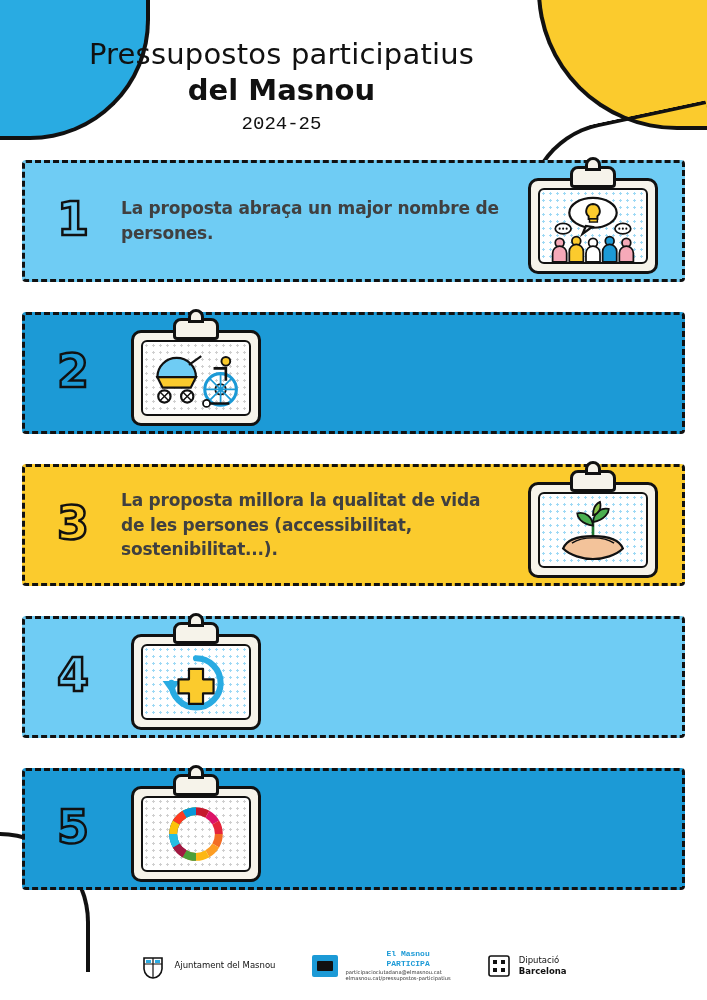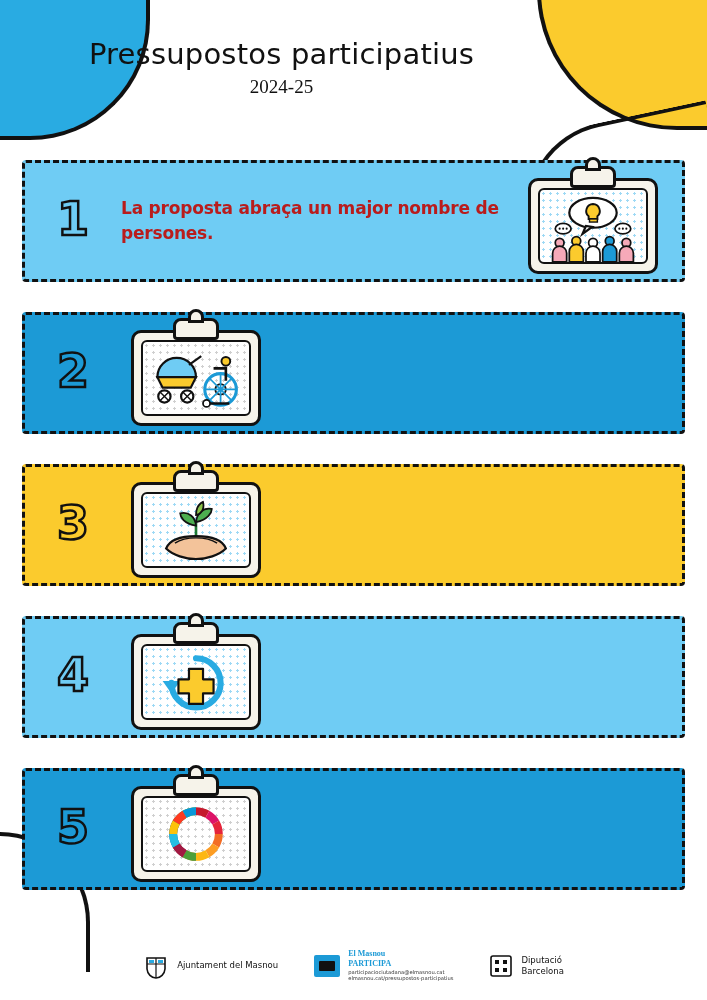--- a/index.html
+++ b/index.html
@@ -81,21 +81,21 @@
   }
   .title-2 {
     font-family: "DejaVu Sans", sans-serif;
     font-size: 29px;
     font-weight: bold;
     color: #111111;
     line-height: 1.2;
     margin-top: 2px;
   }
   .title-3 {
-    font-family: Liberation Serif, serif;
+    font-family: Liberation Mono, monospace;
     font-size: 19px;
     color: #111111;
     margin-top: 5px;
   }
 
   
   .rows {
     position: absolute;
     left: 22px; top: 160px;
     width: 663px;
@@ -127,21 +127,21 @@
     padding-bottom: 4px;
   }
   .row.blue .num, .row.yellow .num { -webkit-text-stroke: 2.5px #111111; }
 
   .text {
     flex: 1 1 auto;
     padding-right: 12px;
     font-family: "DejaVu Sans", sans-serif;
     font-size: 17px;
     font-weight: bold;
-    color: #b91c1c;
+    color: #404040;
     line-height: 1.45;
     letter-spacing: -0.2px;
   }
   .row.blue .text { color: #111111; }
 
   
   .clip {
     position: relative;
     flex: 0 0 150px;
     width: 150px;
@@ -205,57 +205,59 @@
     gap: 36px;
     z-index: 5;
   }
   .logo-block { display: flex; align-items: center; gap: 8px; }
   .logo-text {
     font-family: "DejaVu Sans", sans-serif;
     font-size: 8.5px;
     color: #111111;
     line-height: 1.25;
   }
-  .logo-text .strong { font-weight: normal; }
+  .logo-text .strong { font-weight: bold; }
   .logo-text .tiny { font-size: 5.2px; color: #333333; line-height: 1.3; display:block; }
   .mini-square {
     width: 26px; height: 22px;
     background: #1C9AD6;
     border-radius: 2px;
     position: relative;
   }
   .mini-square::after {
     content: "";
     position: absolute;
     left: 5px; top: 6px;
     width: 16px; height: 10px;
     background: #111111;
     border-radius: 1px;
   }
   .elmasnou-text {
-    font-family: Liberation Serif, serif;
+    font-family: Liberation Mono, monospace;
     font-size: 8px;
     color: #1C9AD6;
     font-weight: bold;
     line-height: 1.2;
+    margin-left: 41px;
   }
 </style>
 </head>
 <body>
 
 <div id="poster">
 
   <div class="blob-blue"></div>
   <div class="blob-blue-inner"></div>
   <div class="blob-yellow"></div>
   <div class="line-top-right"></div>
   <div class="line-bottom-left"></div>
 
   <div class="header">
     <div class="title-1">Pressupostos participatius</div>
+    <div class="title-2">del Masnou</div>
     <div class="title-3">2024-25</div>
   </div>
 
   <div class="rows">
 
     <div class="row skyblue">
       <div class="num">1</div>
       <div class="text">La proposta abraça un major nombre de persones.</div>
       <div class="clip">
         <div class="clip-board">
@@ -323,20 +325,21 @@
             </svg>
           </div>
         </div>
         <div class="clip-clip"></div>
         <div class="clip-knob"></div>
       </div>
     </div>
 
     <div class="row yellow">
       <div class="num">3</div>
+      <div class="text">La proposta millora la qualitat de vida de les persones (accessibilitat, sostenibilitat...).</div>
       <div class="clip">
         <div class="clip-board">
           <div class="clip-screen">
             <svg class="icon-svg" viewBox="0 0 116 82">
 
               <path d="M58 52 v-22" stroke="#1f7a33" stroke-width="3" fill="none"></path>
               <path d="M58 36 c-14 -2 -18 -10 -18 -14 c10 -2 17 4 18 14 z" fill="#4CAF50" stroke="#111" stroke-width="2"></path>
               <path d="M58 32 c14 -3 18 -11 18 -15 c-10 -2 -17 5 -18 15 z" fill="#4CAF50" stroke="#111" stroke-width="2"></path>
               <path d="M58 24 c0 -8 4 -13 8 -15 c2 8 -2 14 -8 15 z" fill="#8BC34A" stroke="#111" stroke-width="2"></path>
 

